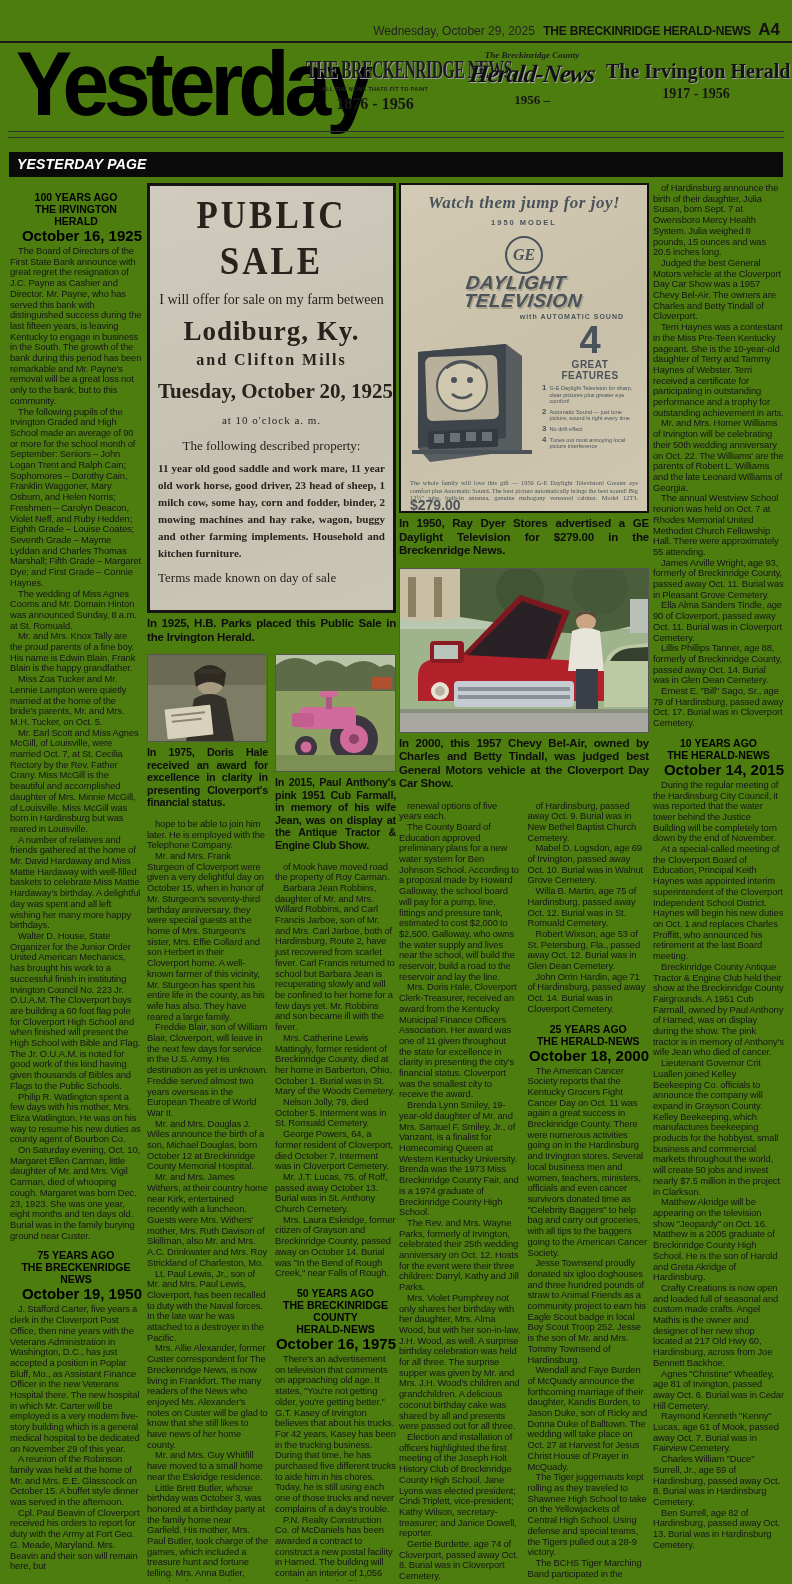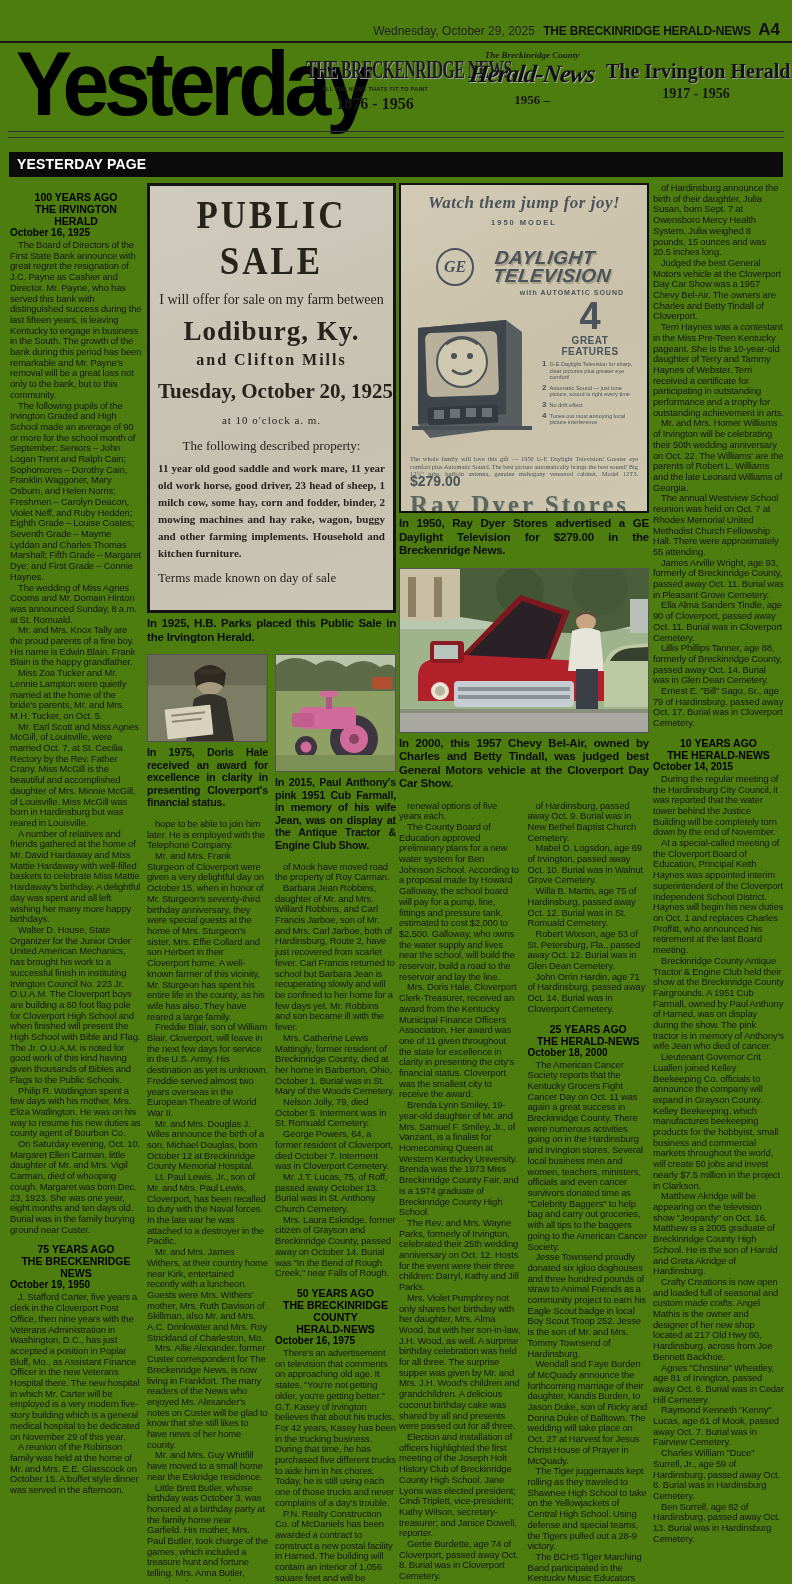--- a/index.html
+++ b/index.html
@@ -29,33 +29,33 @@
   .hn-years{font-family:"Liberation Serif",serif;font-weight:700;font-size:13px;margin-top:4px;color:#161616;}
   .logo-ih{left:606px;top:16px;width:180px;}
   .ih-name{font-family:"Liberation Serif",serif;font-weight:700;font-size:20px;white-space:nowrap;
            text-shadow:1px 1px 0 #999;color:#141414;}
   .ih-years{font-family:"Liberation Serif",serif;font-weight:700;font-size:14px;margin-top:3px;color:#161616;}
   .midrule{position:absolute;top:131px;left:8px;right:8px;height:5px;
            border-top:1.5px solid #333;border-bottom:1px solid #333;}
   
   .banner{position:absolute;top:152px;left:9px;right:9px;height:25px;background:#0b0b0b;color:#fff;
           font-weight:700;font-size:14px;line-height:25px;padding-left:8px;letter-spacing:0.2px;
-          transform-origin:left center;}
+          transform-origin:left center;font-style:italic;}
   
   .content{position:absolute;top:183px;left:0;right:0;height:1398px;overflow:hidden;}
   .col,.group{position:absolute;top:0;}
   .col1{left:10px;width:132px;}
   .g23{left:147px;width:249px;}
   .g45{left:399px;width:250px;}
   .col6{left:653px;width:131px;}
   .news-p{font-size:9.4px;line-height:10.7px;margin:0;text-indent:8px;color:#151515;
           word-spacing:-0.3px;letter-spacing:-0.1px;}
   .news-h{font-size:10.5px;line-height:12px;font-weight:700;text-align:center;white-space:pre-line;
           margin:8px 0 0;color:#000;}
-  .news-d{font-size:10px;font-weight:700;text-align:left;margin:0 0 2px;color:#000;}
+  .news-d{font-size:15px;font-weight:700;text-align:right;margin:0 0 2px;color:#000;}
   .caption{font-weight:700;font-size:11.5px;line-height:13.5px;text-align:justify;
            margin:4px 0 10px;color:#0d0d0d;letter-spacing:-0.2px;}
   .caption.small{font-size:10.8px;line-height:12.6px;}
   .subrow{display:flex;gap:7px;}
   .subcol{flex:1;min-width:0;}
   
   .ps-ad{height:430px;background:linear-gradient(160deg,#d0cbbd,#c6c0b0 60%,#ccc6b6);
          border:3px solid #141414;box-sizing:border-box;padding:10px 8px 6px;
          font-family:"Liberation Serif",serif;color:#26231c;text-align:center;overflow:hidden;}
   .ps-title{font-size:35px;font-weight:700;letter-spacing:3px;transform:scaleY(1.15);margin-top:2px;}
@@ -67,21 +67,21 @@
   .ps-propintro{font-size:13px;text-align:center;margin-top:12px;}
   .ps-body{font-size:11px;font-weight:700;line-height:17px;text-align:justify;margin-top:6px;}
   .ps-terms{font-size:13px;text-align:left;margin-top:8px;}
   
   .ge-ad{height:330px;background:linear-gradient(150deg,#d2cab4,#c8c0a8 55%,#cfc7af);
          border:2px solid #101010;box-sizing:border-box;padding:8px 9px 4px;color:#4a525b;
          overflow:hidden;position:relative;}
   .ge-head{font-family:"Liberation Serif",serif;font-style:italic;font-weight:700;font-size:17px;
            text-align:center;letter-spacing:0.5px;}
   .ge-model{font-size:7.5px;font-weight:700;text-align:center;margin-top:5px;letter-spacing:2px;}
-  .ge-logo-row{display:flex;align-items:center;justify-content:center;gap:20px;margin-top:21px;}
+  .ge-logo-row{display:flex;align-items:center;justify-content:center;gap:0;margin-top:9px;flex-direction:column;}
   .ge-circle{width:34px;height:34px;border:2.5px solid #4a525b;border-radius:50%;
              font-family:"Liberation Serif",serif;font-style:italic;font-weight:700;font-size:16px;
              display:flex;align-items:center;justify-content:center;flex:0 0 auto;}
   .ge-product{font-weight:700;font-size:19px;line-height:18px;font-style:italic;white-space:pre-line;
               transform:skewX(-7deg);text-shadow:1.5px 1.5px 0 #a8a088;letter-spacing:0.5px;}
   .ge-sub{font-size:7px;font-weight:700;text-align:right;margin:3px 14px 0 0;letter-spacing:1px;}
   .ge-main{display:flex;margin-top:2px;}
   .ge-tv{flex:0 0 128px;}
   .ge-right{flex:1;padding-left:4px;}
   .ge-four{font-size:38px;font-weight:700;text-align:center;line-height:36px;}
@@ -152,20 +152,21 @@
         <p class="news-p">A number of relatives and friends gathered at the home of Mr. David Hardaway and Miss Mattie Hardaway with well-filled baskets to celebrate Miss Mattie Hardaway's birthday. A delightful day was spent and all left wishing her many more happy birthdays.</p>
         <p class="news-p">Walter D. House, State Organizer for the Junior Order United American Mechanics, has brought his work to a successful finish in instituting Irvington Council No. 223 Jr. O.U.A.M. The Cloverport boys are building a 60 foot flag pole for Cloverport High School and when finished will present the High School with Bible and Flag. The Jr. O.U.A.M. is noted for good work of this kind having given thousands of Bibles and Flags to the Public Schools.</p>
         <p class="news-p">Philip R. Watlington spent a few days with his mother, Mrs. Eliza Watlington. He was on his way to resume his new duties as county agent of Bourbon Co.</p>
         <p class="news-p">On Saturday evening, Oct. 10, Margaret Ellen Carman, little daughter of Mr. and Mrs. Vigil Carman, died of whooping cough. Margaret was born Dec. 23, 1923. She was one year, eight months and ten days old. Burial was in the family burying ground near Custer.</p>
         <div class="news-h">75 YEARS AGO
 THE BRECKENRIDGE
 NEWS</div>
         <div class="news-d">October 19, 1950</div>
         <p class="news-p">J. Stafford Carter, five years a clerk in the Cloverport Post Office, then nine years with the Veterans Administration in Washington, D.C., has just accepted a position in Poplar Bluff, Mo., as Assistant Finance Officer in the new Veterans Hospital there. The new hospital in which Mr. Carter will be employed is a very modern five-story building which is a general medical hospital to be dedicated on November 29 of this year.</p>
         <p class="news-p">A reunion of the Robinson family was held at the home of Mr. and Mrs. E.E. Glasscock on October 15. A buffet style dinner was served in the afternoon.</p>
+        <p class="news-p">Cpl. Paul Beavin of Cloverport received his orders to report for duty with the Army at Fort Geo. G. Meade, Maryland. Mrs. Beavin and their son will remain here, but</p>
       </div>
 
     <div class="group g23">
       <div class="ps-ad">
         <div class="ps-title">PUBLIC SALE</div>
         <div class="ps-intro">I will offer for sale on my farm between</div>
         <div class="ps-place1">Lodiburg, Ky.</div>
         <div class="ps-place2">and Clifton Mills</div>
         <div class="ps-date">Tuesday, October 20, 1925</div>
         <div class="ps-time">at 10 o'clock a. m.</div>
@@ -189,22 +190,22 @@
               <rect x="24" y="58" width="34" height="2" fill="#8c8670" transform="rotate(-6 41 67)"></rect>
               <rect x="24" y="64" width="30" height="2" fill="#8c8670" transform="rotate(-6 41 67)"></rect>
             </svg>
           </div>
           <div class="caption small">In 1975, Doris Hale received an award for excellence in clarity in presenting Cloverport's financial status.</div>
           <div>
               <p class="news-p">hope to be able to join him later. He is employed with the Telephone Company.</p>
               <p class="news-p">Mr. and Mrs. Frank Sturgeon of Cloverport were given a very delightful day on October 15, when in honor of Mr. Sturgeon's seventy-third birthday anniversary, they were special guests at the home of Mrs. Sturgeon's sister, Mrs. Effie Collard and son Herbert in their Cloverport home. A well-known farmer of this vicinity, Mr. Sturgeon has spent his entire life in the county, as his wife has also. They have reared a large family.</p>
               <p class="news-p">Freddie Blair, son of William Blair, Cloverport, will leave in the next few days for service in the U.S. Army. His destination as yet is unknown. Freddie served almost two years overseas in the European Theatre of World War II.</p>
               <p class="news-p">Mr. and Mrs. Douglas J. Wiles announce the birth of a son, Michael Douglas, born October 12 at Breckinridge County Memorial Hospital.</p>
+              <p class="news-p">Mr. and Mrs. James Withers, at their country home near Kirk, entertained recently with a luncheon. Guests were Mrs. Withers' mother, Mrs. Ruth Davison of Skillman, also Mr. and Mrs. A.C. Drinkwater and Mrs. Roy Strickland of Charleston, Mo.</p>
               <p class="news-p">Lt. Paul Lewis, Jr., son of Mr. and Mrs. Paul Lewis, Cloverport, has been recalled to duty with the Naval forces. In the late war he was attached to a destroyer in the Pacific.</p>
-              <p class="news-p">Mr. and Mrs. James Withers, at their country home near Kirk, entertained recently with a luncheon. Guests were Mrs. Withers' mother, Mrs. Ruth Davison of Skillman, also Mr. and Mrs. A.C. Drinkwater and Mrs. Roy Strickland of Charleston, Mo.</p>
               <p class="news-p">Mrs. Allie Alexander, former Custer correspondent for The Breckenridge News, is now living in Frankfort. The many readers of the News who enjoyed Ms. Alexander's notes on Custer will be glad to know that she still likes to have news of her home county.</p>
               <p class="news-p">Mr. and Mrs. Guy Whitfill have moved to a small home near the Eskridge residence.</p>
               <p class="news-p">Little Brett Butler, whose birthday was October 3, was honored at a birthday party at the family home near Garfield. His mother, Mrs. Paul Butler, took charge of the games, which included a treasure hunt and fortune telling. Mrs. Anna Butler, grandmother, served refreshments of jello and cake.</p>
             </div>
         </div>
         <div class="subcol">
           <div class="photo ph-tractor">
             <svg width="120" height="116" viewBox="0 0 120 116">
               <rect width="120" height="116" fill="#8fa065"></rect>
               <rect width="120" height="34" fill="#b9c4a8"></rect>

